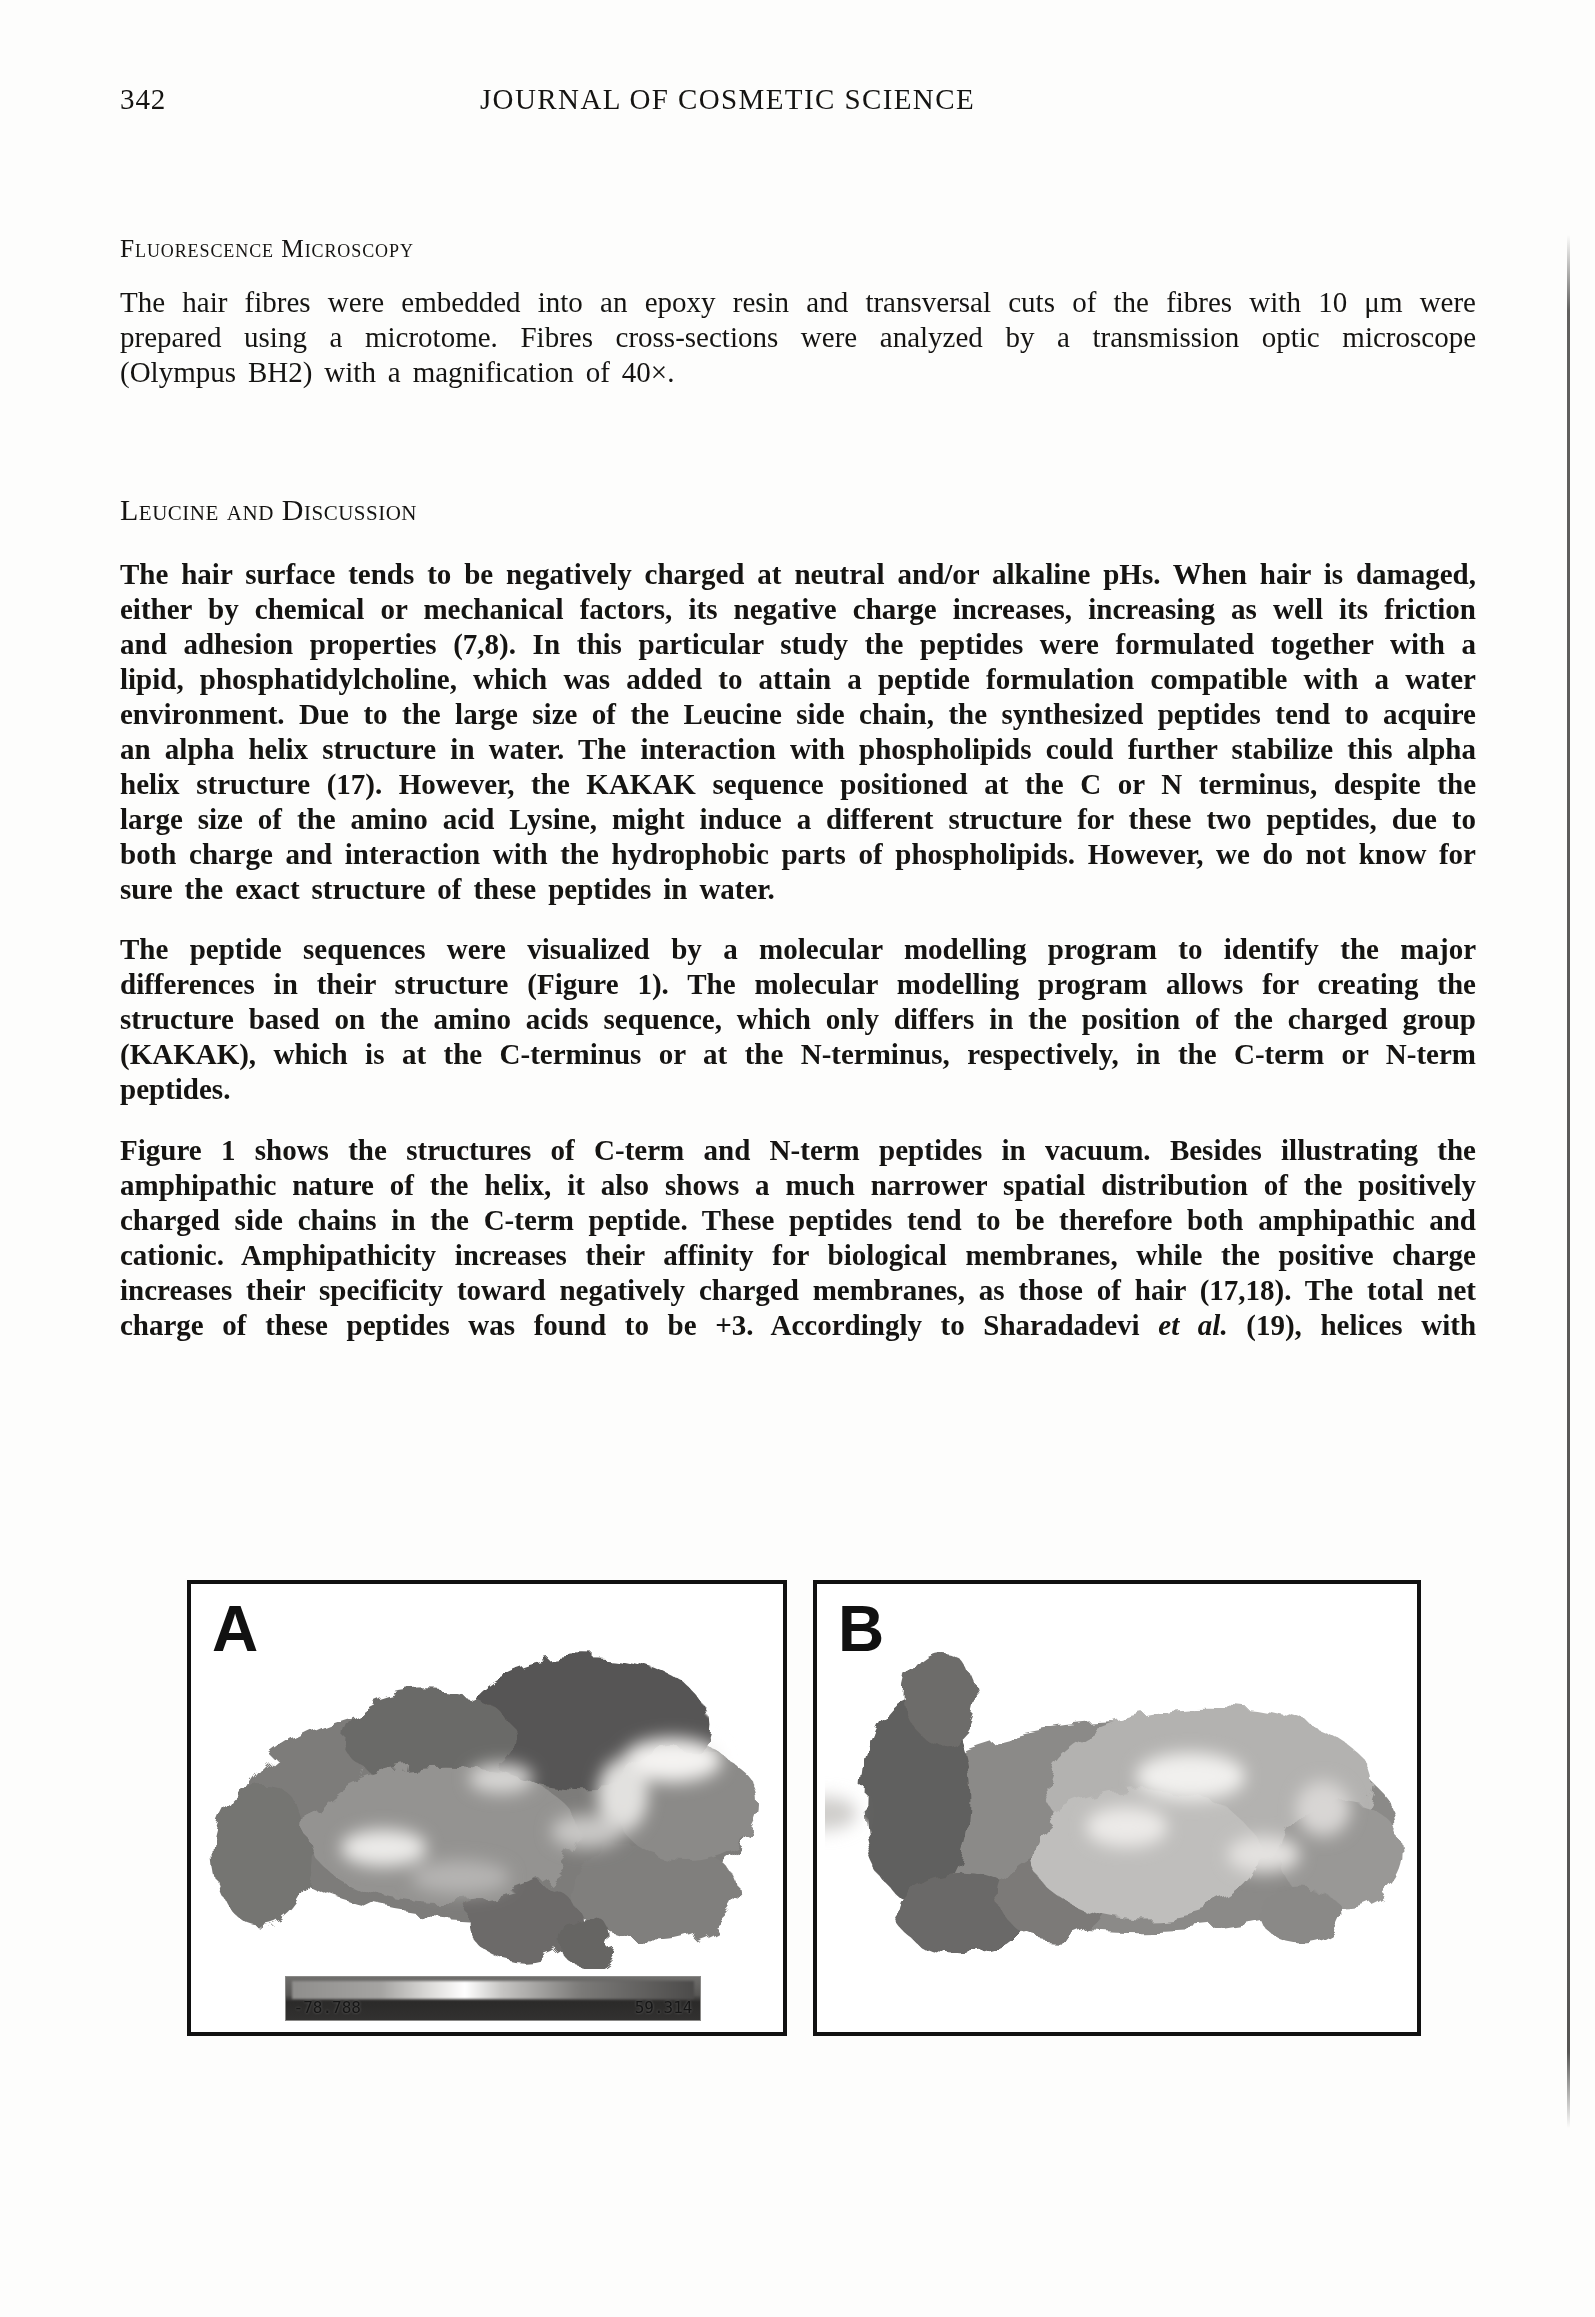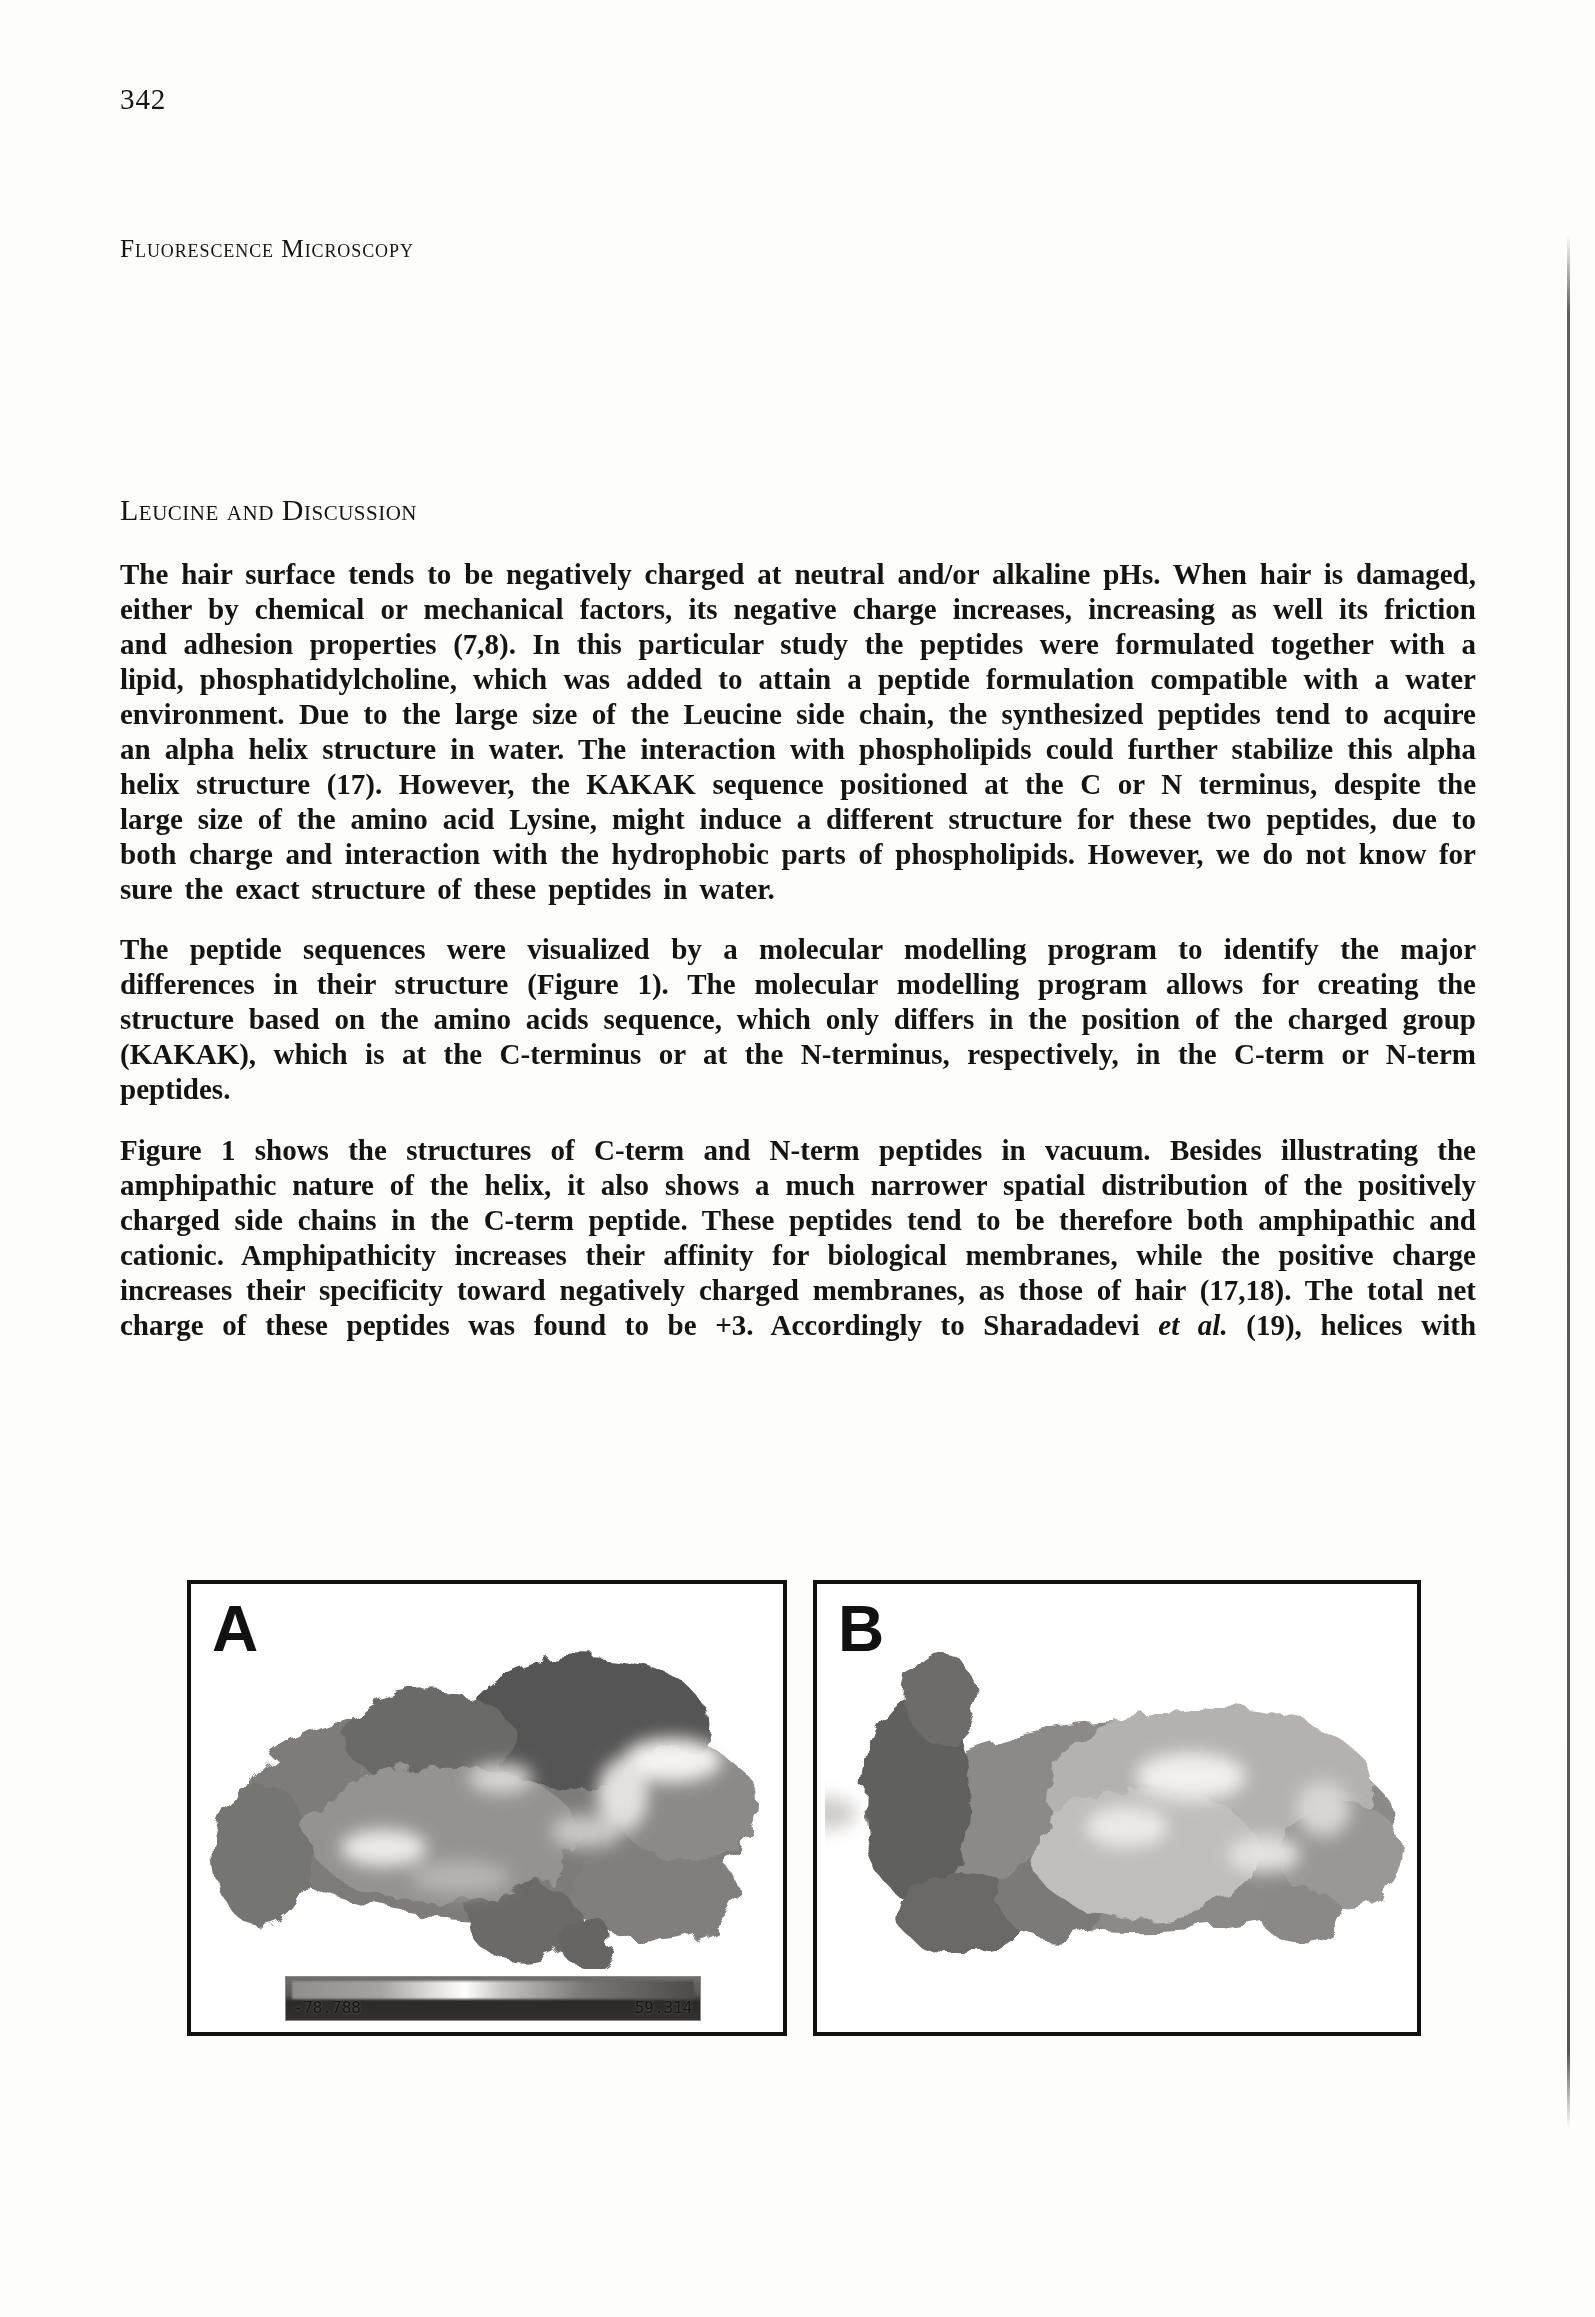--- a/index.html
+++ b/index.html
@@ -82,23 +82,25 @@
   }
   .caption-lead { font-weight:bold; }
 </style>
 </head>
 <body>
 
 <div class="page">
 
   <div class="running-head">
     <span class="page-number">342</span>
+    <span class="journal-title">JOURNAL OF COSMETIC SCIENCE</span>
   </div>
 
   <div class="section-label">Fluorescence Microscopy</div>
+  <div class="body-par par-fluo">The hair fibres were embedded into an epoxy resin and transversal cuts of the fibres with 10 μm were prepared using a microtome. Fibres cross-sections were analyzed by a transmission optic microscope (Olympus BH2) with a magnification of 40×.</div>
 
   <div class="results-heading">Leucine and Discussion</div>
 
   <div class="results-flow">
     <p class="body-par">The hair surface tends to be negatively charged at neutral and/or alkaline pHs. When hair is damaged, either by chemical or mechanical factors, its negative charge increases, increasing as well its friction and adhesion properties (7,8). In this particular study the peptides were formulated together with a lipid, phosphatidylcholine, which was added to attain a peptide formulation compatible with a water environment. Due to the large size of the Leucine side chain, the synthesized peptides tend to acquire an alpha helix structure in water. The interaction with phospholipids could further stabilize this alpha helix structure (17). However, the KAKAK sequence positioned at the C or N terminus, despite the large size of the amino acid Lysine, might induce a different structure for these two peptides, due to both charge and interaction with the hydrophobic parts of phospholipids. However, we do not know for sure the exact structure of these peptides in water.</p>
     <p class="body-par">The peptide sequences were visualized by a molecular modelling program to identify the major differences in their structure (Figure 1). The molecular modelling program allows for creating the structure based on the amino acids sequence, which only differs in the position of the charged group (KAKAK), which is at the C-terminus or at the N-terminus, respectively, in the C-term or N-term peptides.</p>
     <p class="body-par continued"><span>Figure 1 shows the structures of C-term and N-term peptides in vacuum. Besides illustrating the amphipathic nature of the helix, it also shows a much narrower spatial distribution of the positively charged side chains in the C-term peptide. These peptides tend to be therefore both amphipathic and cationic. Amphipathicity increases their affinity for biological membranes, while the positive charge increases their specificity toward negatively charged membranes, as those of hair (17,18). The total net charge of these peptides was found to be +3. Accordingly to Sharadadevi </span><span class="etal">et al.</span><span> (19), helices with</span></p>
   </div>
 
   <div class="scan-line"></div>

